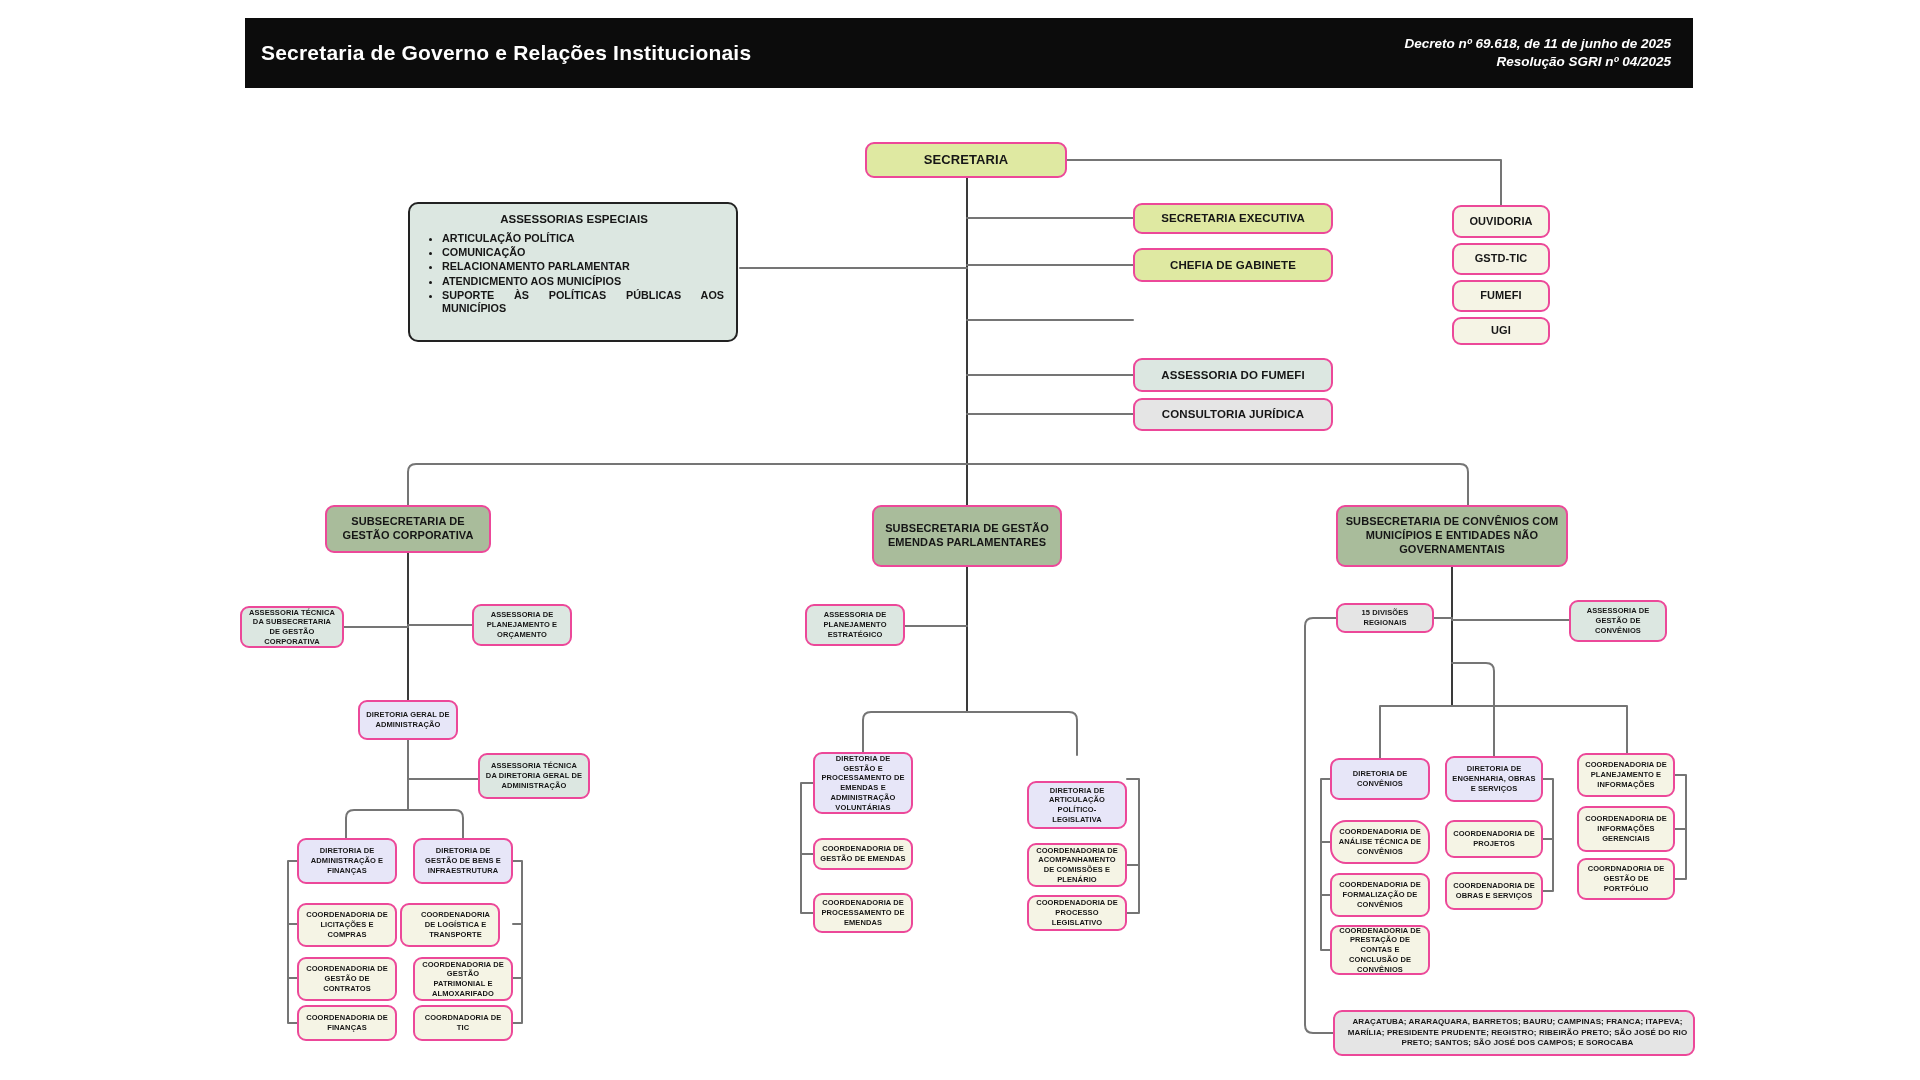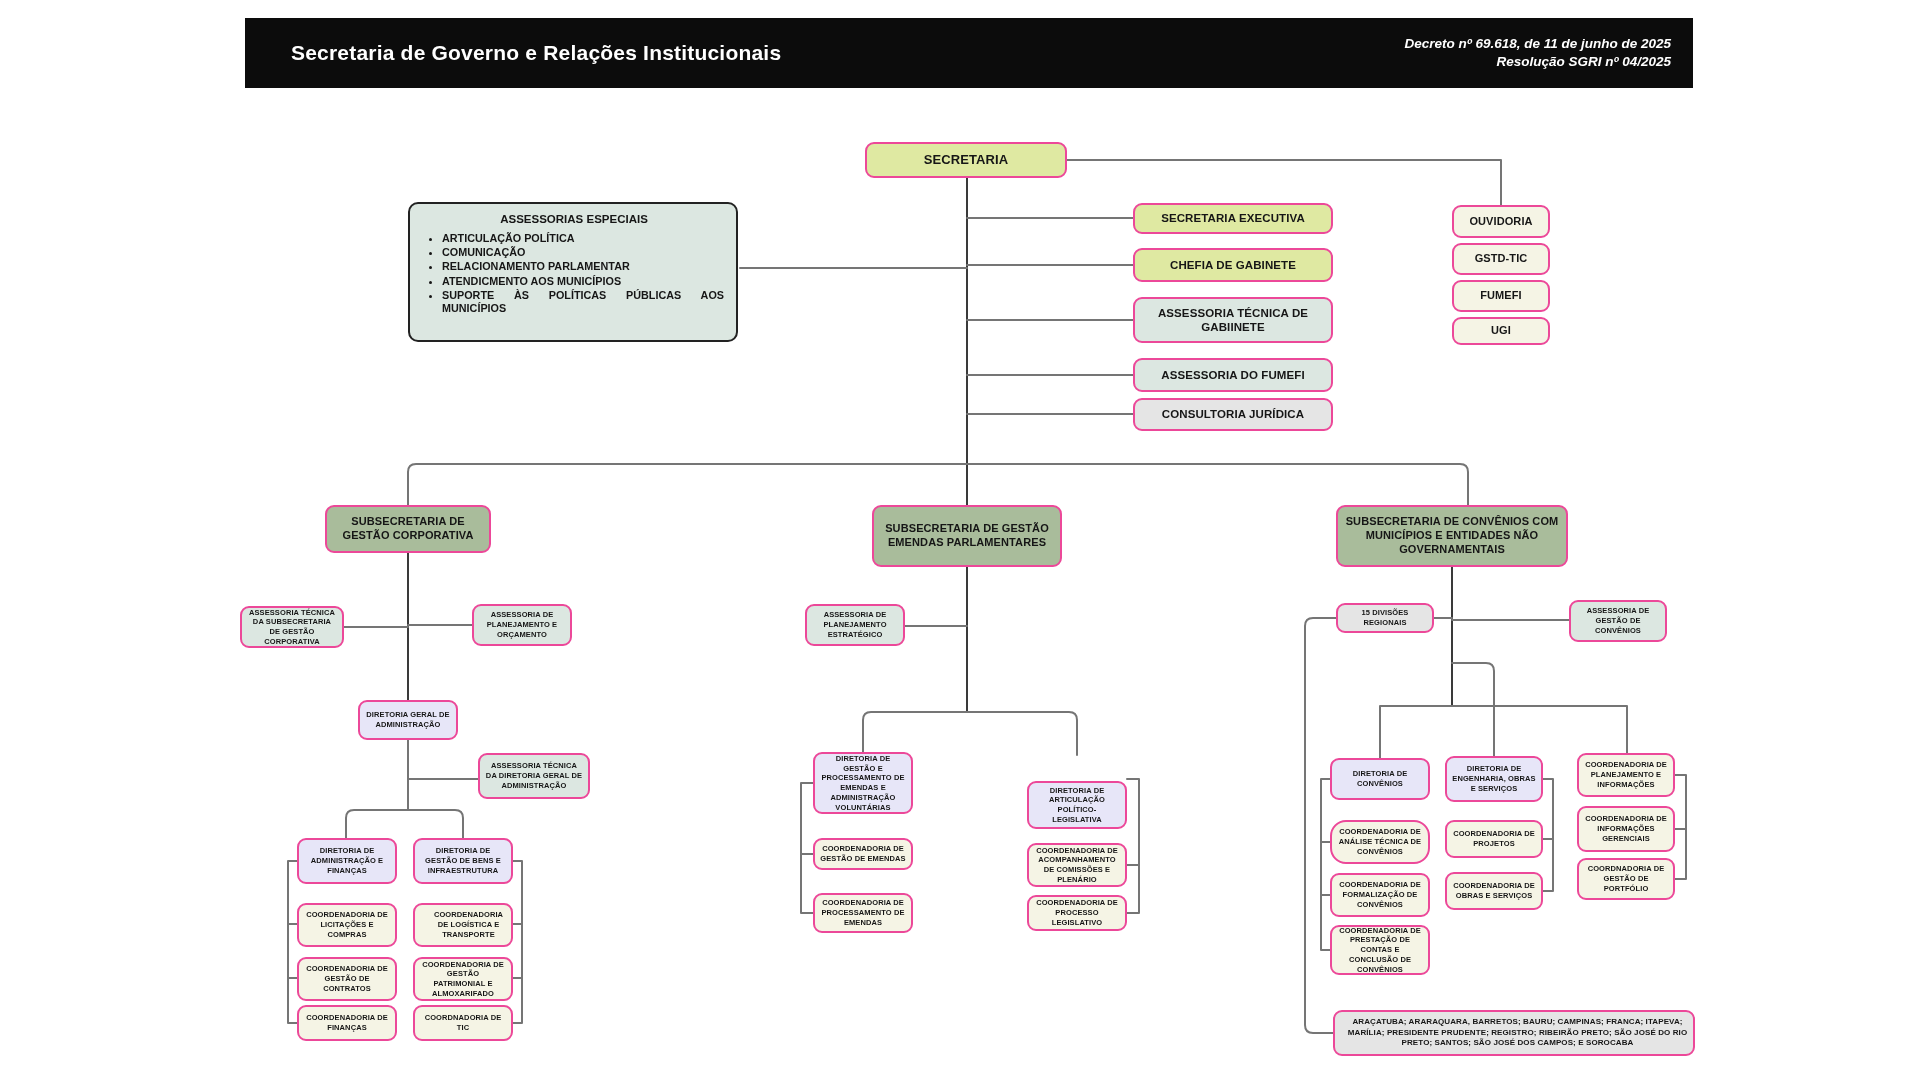--- a/index.html
+++ b/index.html
@@ -5,21 +5,21 @@
   html,body{margin:0;padding:0;background:#fff;}
   #stage{
     position:relative;width:1920px;height:1080px;background:#ffffff;
     font-family:"Liberation Sans",sans-serif;overflow:hidden;
   }
   
   #header{
     position:absolute;left:245px;top:18px;width:1448px;height:70px;
     background:#0c0c0c;color:#ffffff;display:flex;align-items:center;
   }
-  #header .title{font-size:21px;font-weight:bold;padding-left:46px;letter-spacing:.2px;}
+  #header .title{font-size:21px;font-weight:bold;padding-left:16px;letter-spacing:.2px;}
   #header .decree{
     position:absolute;right:22px;top:0;height:100%;display:flex;flex-direction:column;
     justify-content:center;text-align:right;font-style:italic;font-weight:bold;font-size:13.5px;line-height:1.35;
   }
   
   #wires{position:absolute;left:0;top:0;width:1920px;height:1080px;}
   
   .node{
     position:absolute;box-sizing:border-box;border:2px solid #ec4899;border-radius:9px;
     display:flex;align-items:center;justify-content:center;text-align:center;
@@ -110,21 +110,20 @@
       <li>ARTICULAÇÃO POLÍTICA</li>
       <li>COMUNICAÇÃO</li>
       <li>RELACIONAMENTO PARLAMENTAR</li>
       <li>ATENDICMENTO AOS MUNICÍPIOS</li>
       <li>SUPORTE ÀS POLÍTICAS PÚBLICAS AOS MUNICÍPIOS</li>
     </ul>
   </div>
 
   <div class="node c-yellow fs115" style="left:1133px;top:203px;width:200px;height:31px;">SECRETARIA EXECUTIVA</div>
   <div class="node c-yellow fs115" style="left:1133px;top:248px;width:200px;height:34px;">CHEFIA DE GABINETE</div>
-  <div class="node c-mint fs115" style="left:1133px;top:297px;width:200px;height:46px;">ASSESSORIA TÉCNICA DE GABIINETE</div>
   <div class="node c-mint fs115" style="left:1133px;top:358px;width:200px;height:34px;">ASSESSORIA DO FUMEFI</div>
   <div class="node c-orange fs115" style="left:1133px;top:398px;width:200px;height:33px;">CONSULTORIA JURÍDICA</div>
 
   <div class="node c-cream fs11" style="left:1452px;top:205px;width:98px;height:33px;">OUVIDORIA</div>
   <div class="node c-cream fs11" style="left:1452px;top:243px;width:98px;height:32px;">GSTD-TIC</div>
   <div class="node c-cream fs11" style="left:1452px;top:280px;width:98px;height:32px;">FUMEFI</div>
   <div class="node c-cream fs11" style="left:1452px;top:317px;width:98px;height:28px;">UGI</div>
 
   <div class="node c-sage fs11" style="left:325px;top:505px;width:166px;height:48px;">SUBSECRETARIA DE GESTÃO CORPORATIVA</div>
   <div class="node c-sage fs11" style="left:872px;top:505px;width:190px;height:62px;">SUBSECRETARIA DE GESTÃO EMENDAS PARLAMENTARES</div>
@@ -134,21 +133,21 @@
   <div class="node c-mint fs75" style="left:472px;top:604px;width:100px;height:42px;">ASSESSORIA DE PLANEJAMENTO E ORÇAMENTO</div>
   <div class="node c-lav fs75" style="left:358px;top:700px;width:100px;height:40px;">DIRETORIA GERAL DE ADMINISTRAÇÃO</div>
   <div class="node c-mint fs75" style="left:478px;top:753px;width:112px;height:46px;">ASSESSORIA TÉCNICA DA DIRETORIA GERAL DE ADMINISTRAÇÃO</div>
 
   <div class="node c-lav fs75" style="left:297px;top:838px;width:100px;height:46px;">DIRETORIA DE ADMINISTRAÇÃO E FINANÇAS</div>
   <div class="node c-cream fs75" style="left:297px;top:903px;width:100px;height:44px;">COORDENADORIA DE LICITAÇÕES E COMPRAS</div>
   <div class="node c-cream fs75" style="left:297px;top:957px;width:100px;height:44px;">COORDENADORIA DE GESTÃO DE CONTRATOS</div>
   <div class="node c-cream fs75" style="left:297px;top:1005px;width:100px;height:36px;">COORDENADORIA DE FINANÇAS</div>
 
   <div class="node c-lav fs75" style="left:413px;top:838px;width:100px;height:46px;">DIRETORIA DE GESTÃO DE BENS E INFRAESTRUTURA</div>
-  <div class="node c-cream fs75" style="left:413px;top:903px;width:100px;height:44px;padding-left:16px;">COORDENADORIA DE LOGÍSTICA E TRANSPORTE</div>
+  <div class="node c-cream fs75" style="left:400px;top:903px;width:100px;height:44px;padding-left:16px;">COORDENADORIA DE LOGÍSTICA E TRANSPORTE</div>
   <div class="node c-cream fs75" style="left:413px;top:957px;width:100px;height:44px;">COORDENADORIA DE GESTÃO PATRIMONIAL E ALMOXARIFADO</div>
   <div class="node c-cream fs75" style="left:413px;top:1005px;width:100px;height:36px;">COORDNADORIA DE TIC</div>
 
   <div class="node c-mint fs75" style="left:805px;top:604px;width:100px;height:42px;">ASSESSORIA DE PLANEJAMENTO ESTRATÉGICO</div>
   <div class="node c-lav fs75" style="left:813px;top:752px;width:100px;height:62px;">DIRETORIA DE GESTÃO E PROCESSAMENTO DE EMENDAS E ADMINISTRAÇÃO VOLUNTÁRIAS</div>
   <div class="node c-cream fs75" style="left:813px;top:838px;width:100px;height:32px;">COORDENADORIA DE GESTÃO DE EMENDAS</div>
   <div class="node c-cream fs75" style="left:813px;top:893px;width:100px;height:40px;">COORDENADORIA DE PROCESSAMENTO DE EMENDAS</div>
   <div class="node c-lav fs75" style="left:1027px;top:755px;width:100px;height:48px;margin-top:26px;">DIRETORIA DE ARTICULAÇÃO POLÍTICO-LEGISLATIVA</div>
   <div class="node c-cream fs75" style="left:1027px;top:843px;width:100px;height:44px;">COORDENADORIA DE ACOMPANHAMENTO DE COMISSÕES E PLENÁRIO</div>
   <div class="node c-cream fs75" style="left:1027px;top:895px;width:100px;height:36px;">COORDENADORIA DE PROCESSO LEGISLATIVO</div>

